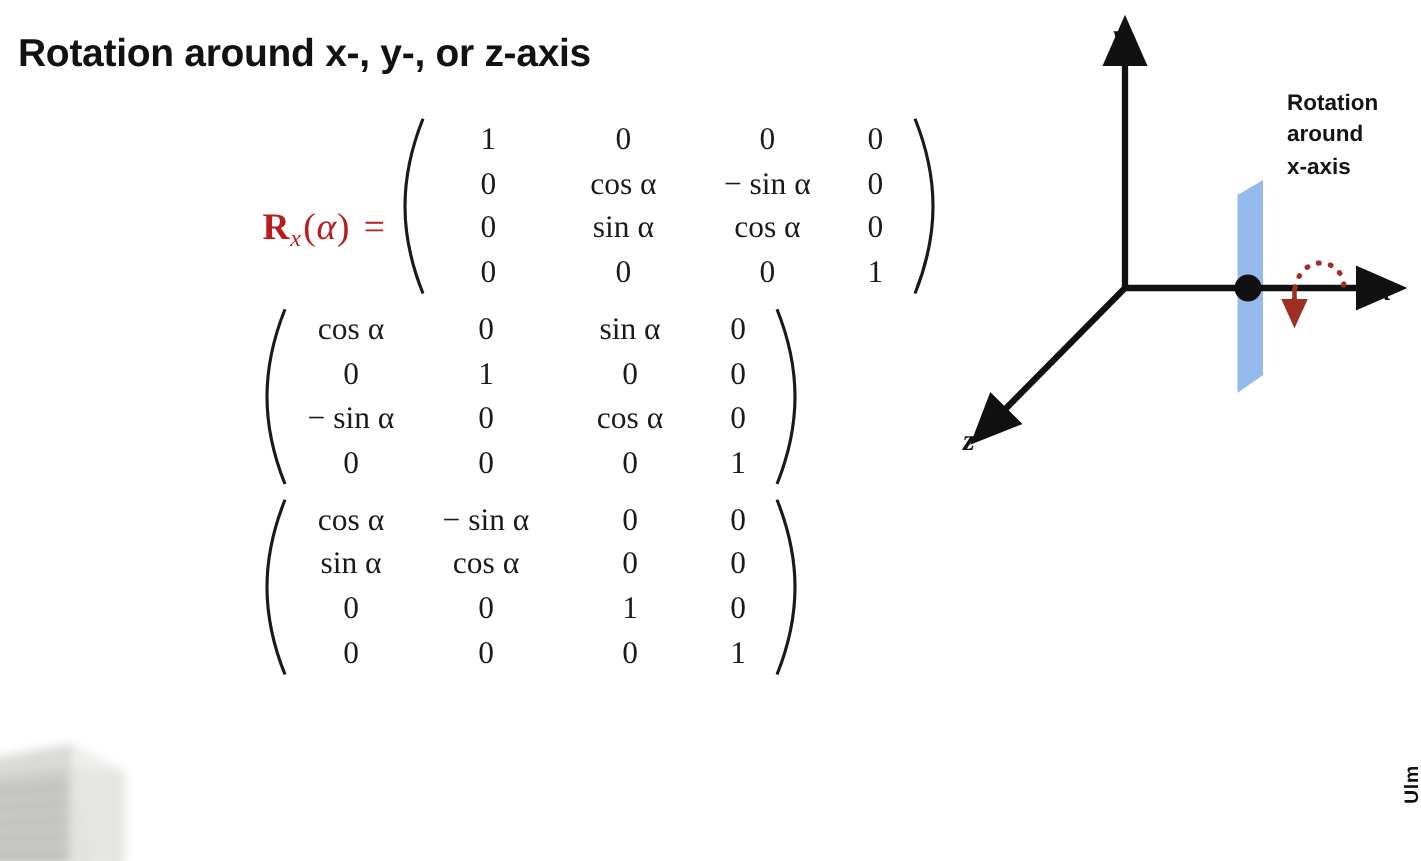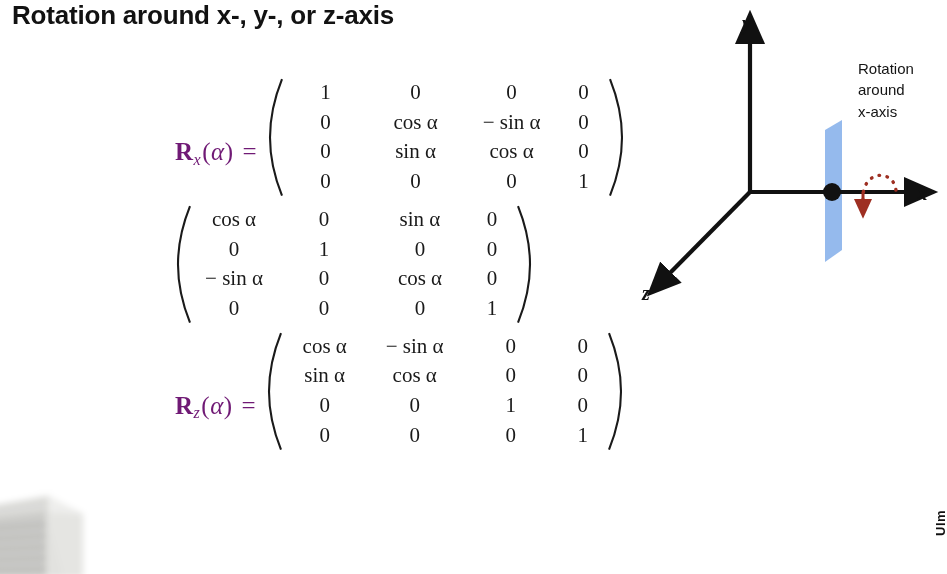--- a/index.html
+++ b/index.html
@@ -13,21 +13,21 @@
     position: relative;
     overflow: hidden;
     font-family: "Liberation Sans", sans-serif;
     color: #111111;
   }
 
   
   #slide-title {
     position: absolute;
     left: 12px;
-    top: 0;
+    top: 20px;
     font-size: 26px;
     font-weight: bold;
     letter-spacing: -0.2px;
     color: #121212;
     white-space: nowrap;
   }
 
   
   #equations {
     position: absolute;
@@ -38,21 +38,21 @@
   .equation-row {
     display: flex;
     align-items: center;
     justify-content: flex-start;
     margin-bottom: 8px;
   }
   .eq-label {
     font-family: "Liberation Serif", serif;
     font-size: 25px;
     white-space: nowrap;
-    color: #701a75;
+    color: #b91c1c;
     padding-right: 10px;
     letter-spacing: 0.5px;
     margin-top: 32px;
   }
   .eq-label .bold-R {
     font-weight: bold;
   }
   .eq-label .sub {
     font-size: 16px;
     font-style: italic;
@@ -110,21 +110,21 @@
     width: 327px;
     height: 330px;
   }
   #diagram svg { display: block; }
 
   .annot {
     position: absolute;
     left: 238px;
     top: 58px;
     font-size: 15px;
-    font-weight: normal;
+    font-weight: bold;
     color: #141414;
     line-height: 1.42;
     white-space: nowrap;
   }
 
   
   #webcam-overlay {
     position: absolute;
     left: -12px;
     top: 486px;
@@ -245,23 +245,20 @@
         </table>
       <div class="paren">
         <svg viewBox="0 0 17 100" preserveAspectRatio="none">
           <path d="M2 1 C 12 22, 14 40, 14 50 C 14 60, 12 78, 2 99" stroke="#1a1a1a" stroke-width="2.1" fill="none" vector-effect="non-scaling-stroke"></path>
         </svg>
       </div>
     </div>
   </div>
 
   <div class="equation-row">
-    <div class="eq-label">
-      <span class="bold-R">R</span><span class="sub">z</span><span>(</span><span class="alpha">α</span><span>)</span><span class="eqsign">=</span>
-    </div>
     <div class="matrix-wrap">
       <div class="paren">
         <svg viewBox="0 0 17 100" preserveAspectRatio="none">
           <path d="M15 1 C 5 22, 3 40, 3 50 C 3 60, 5 78, 15 99" stroke="#1a1a1a" stroke-width="2.1" fill="none" vector-effect="non-scaling-stroke"></path>
         </svg>
       </div>
       <table class="matrix">
         <tbody>
             <tr>
           <td class="c0 mfn">cos α</td>

